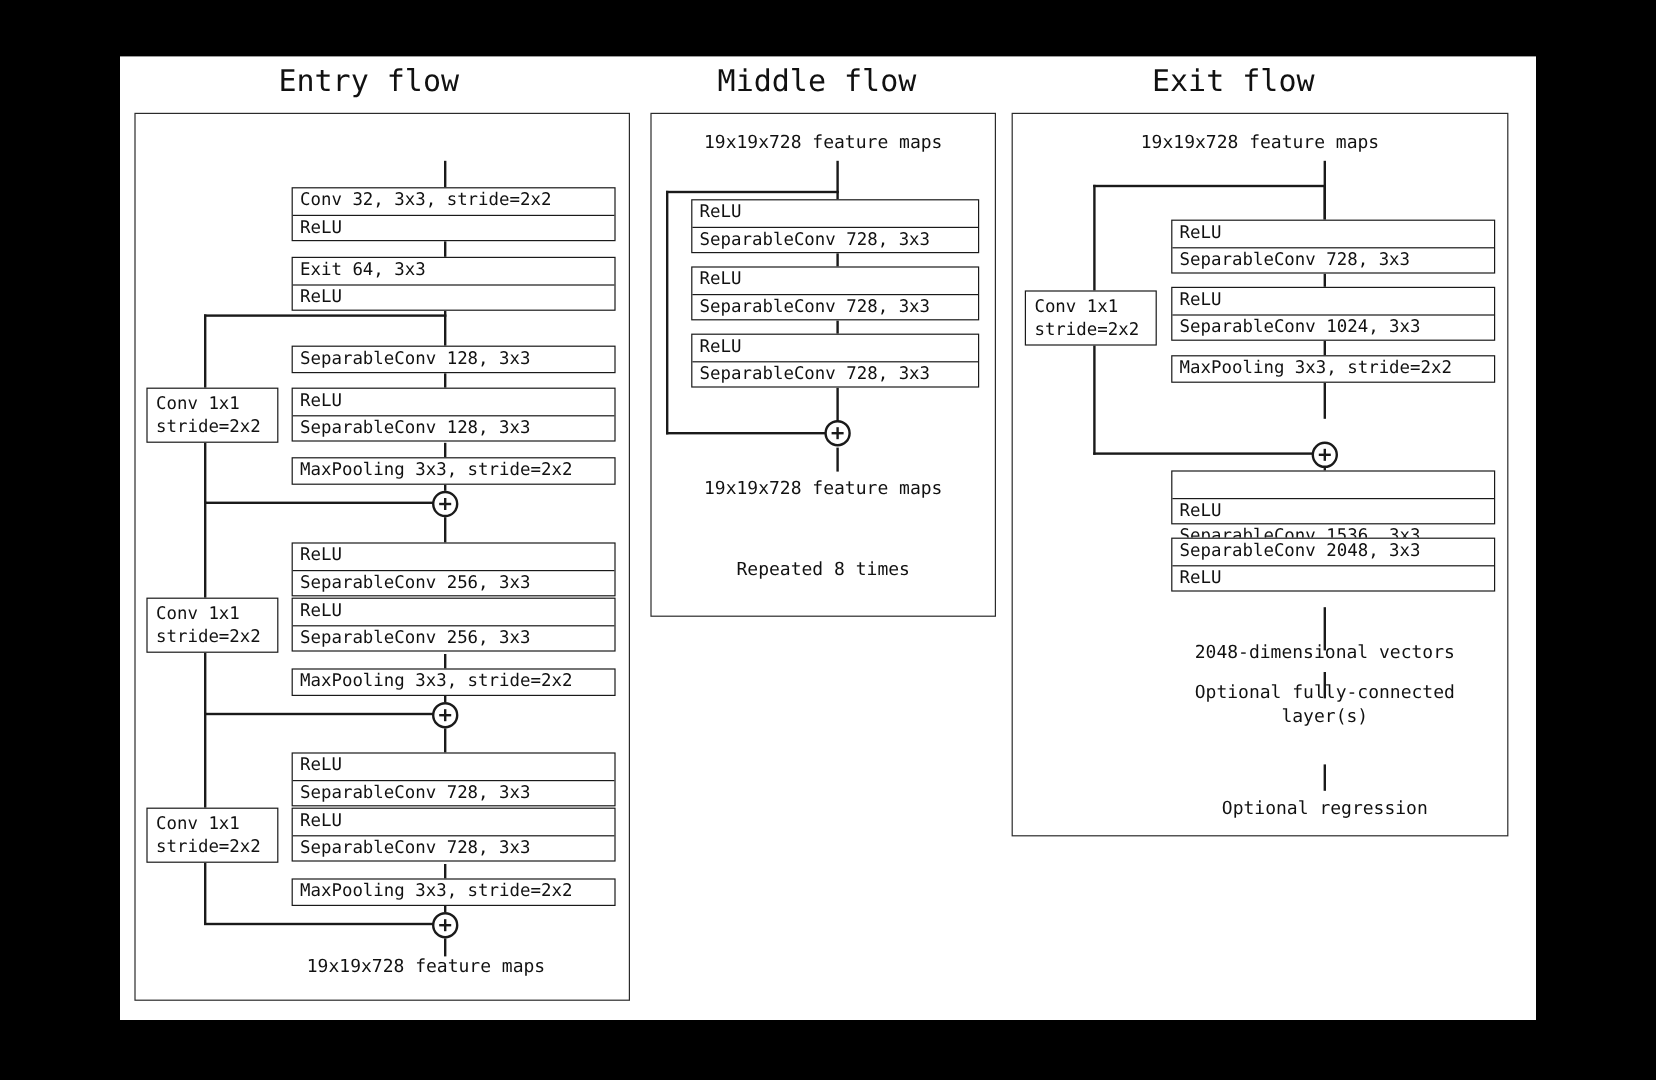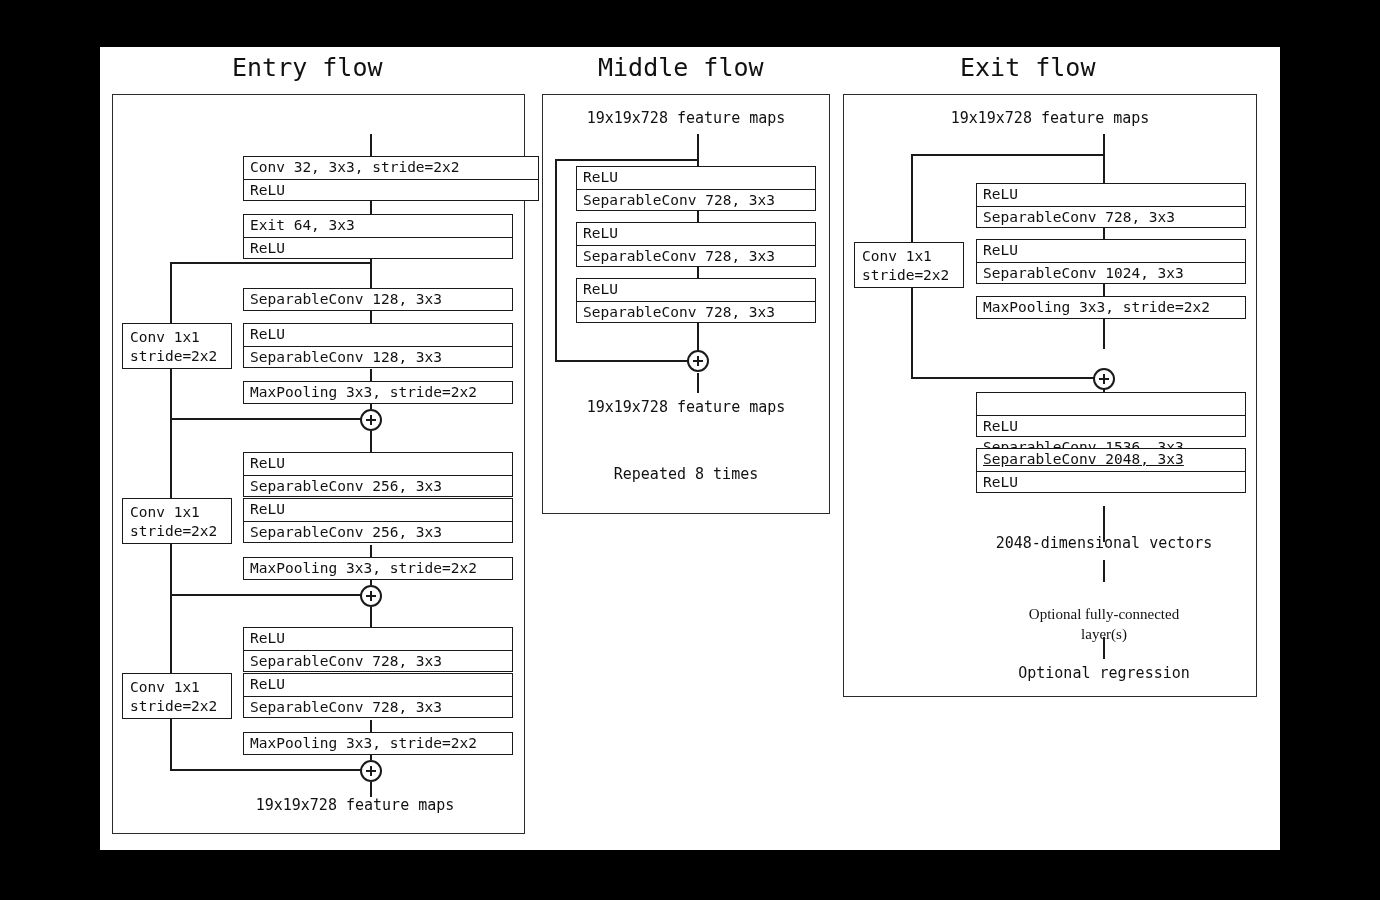--- a/index.html
+++ b/index.html
@@ -80,21 +80,21 @@
     </div>
     <div class="skipbox" style="left:22px;top:451px;width:110px;height:46px;">
       <div>Conv 1x1</div>
       <div>stride=2x2</div>
     </div>
     <div class="skipbox" style="left:22px;top:626px;width:110px;height:46px;">
       <div>Conv 1x1</div>
       <div>stride=2x2</div>
     </div>
 
-    <div class="box" style="left:143px;top:109px;width:296px;height:45px;">
+    <div class="box" style="left:143px;top:109px;width:270px;height:45px;">
       <div class="row" style="top:0;width:100%;">Conv 32, 3x3, stride=2x2</div>
       <div class="row sep" style="top:22px;width:100%;">ReLU</div>
     </div>
     <div class="box" style="left:143px;top:167px;width:270px;height:45px;">
       <div class="row" style="top:0;width:100%;">Exit 64, 3x3</div>
       <div class="row sep" style="top:22px;width:100%;">ReLU</div>
     </div>
     <div class="box" style="left:143px;top:241px;width:270px;height:23px;">
       <div class="row" style="top:0;width:100%;">SeparableConv 128, 3x3</div>
     </div>
@@ -202,27 +202,27 @@
       <div class="row" style="top:0;width:100%;">MaxPooling 3x3, stride=2x2</div>
     </div>
 
     <div class="plus" style="left:993px;top:321px;"></div>
 
     <div class="box" style="left:876px;top:345px;width:270px;height:45px;">
       <div class="row" style="top:0;width:100%;margin-top:44px;">SeparableConv 1536, 3x3</div>
       <div class="row sep" style="top:22px;width:100%;">ReLU</div>
     </div>
     <div class="box" style="left:876px;top:401px;width:270px;height:45px;">
-      <div class="row" style="top:0;width:100%;text-decoration:underline;">SeparableConv 2048, 3x3</div>
+      <div class="row" style="top:0;width:100%;">SeparableConv 2048, 3x3</div>
       <div class="row sep" style="top:22px;width:100%;">ReLU</div>
     </div>
 
     <div class="cap" style="left:824px;top:487px;width:360px;">2048-dimensional vectors</div>
     <div class="vl" style="left:1003px;top:513px;height:22px;"></div>
-    <div class="cap2" style="left:824px;top:557px;width:360px;font-family:Liberation Serif, serif;">
+    <div class="cap2" style="left:824px;top:520px;width:360px;">
       <div>Optional fully-connected</div>
       <div>layer(s)</div>
     </div>
     <div class="vl" style="left:1003px;top:590px;height:22px;"></div>
     <div class="cap" style="left:824px;top:617px;width:360px;">Optional regression</div>
 
   </div>
 </div>
 
 </body></html>

